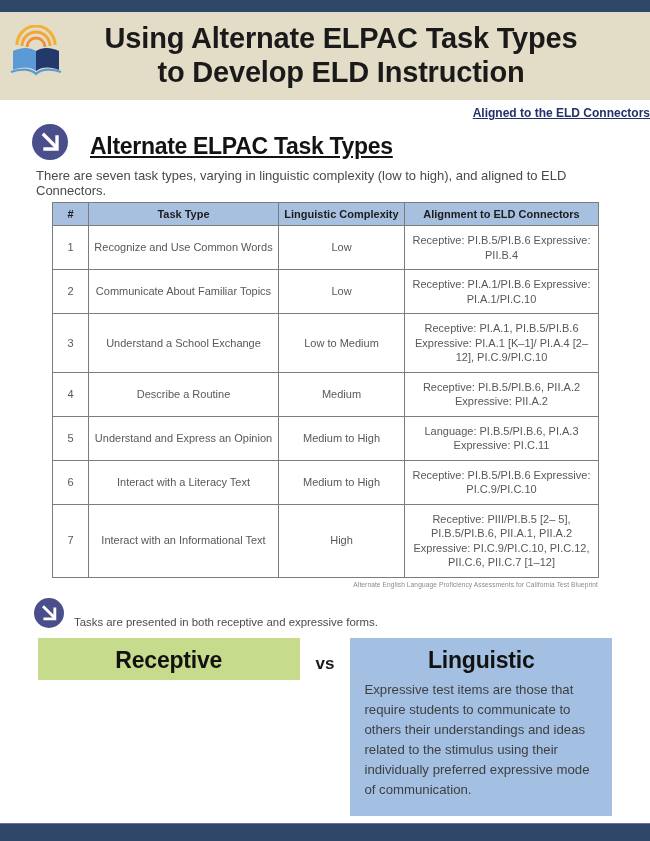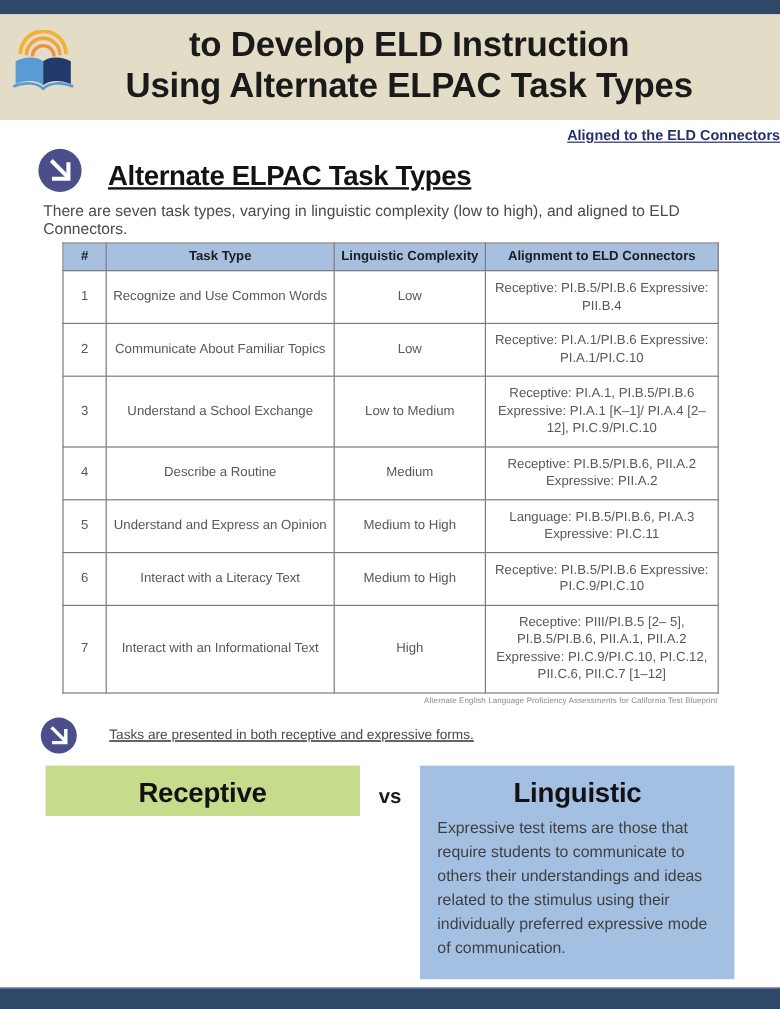--- a/index.html
+++ b/index.html
@@ -68,21 +68,21 @@
   .col-task { width: 190px; }
   .col-lc { width: 126px; }
   .col-align { width: 194px; }
 
   .source-note {
     font-size: 6.6px; color: #8a8a8a; text-align: right;
     padding: 3px 52px 0 0; letter-spacing: 0.1px;
   }
 
   
-  .mid-note { display: flex; align-items: center; gap: 27px; padding: 10px 0 6px 34px; text-decoration: underline; }
+  .mid-note { display: flex; align-items: flex-end; gap: 10px; padding: 10px 0 6px 34px; }
   .badge-sm { width: 30px; height: 30px; border-radius: 50%; background: #4a4f8c; flex: 0 0 30px; position: relative; }
   .mid-note-text { font-size: 11.4px; color: #4b4b4b; }
 
   
   .compare { display: flex; align-items: flex-start; padding: 4px 38px 0 38px; gap: 16px; }
   .panel { width: 265px; }
   .panel-head {
     text-align: center; font-size: 23px; font-weight: bold; color: #121212;
     padding: 9px 0 6px 0; letter-spacing: -0.2px;
   }
@@ -114,22 +114,22 @@
           <path d="M10 20 A19 19 0 0 1 48 20" fill="none" stroke="#f2b138" stroke-width="3.2"></path>
           <path d="M15 21 A14 14 0 0 1 43 21" fill="none" stroke="#f0a63a" stroke-width="3"></path>
           <path d="M20 22 A9 9 0 0 1 38 22" fill="none" stroke="#ef8f3c" stroke-width="2.8"></path>
           <path d="M29 26 C22 21 12 23 6 26 L6 45 C13 42 23 41 29 46 Z" fill="#5b9bd5"></path>
           <path d="M29 26 C36 21 46 23 52 26 L52 45 C45 42 35 41 29 46 Z" fill="#23386b"></path>
           <path d="M4 47 C14 43 24 44 29 49 C34 44 44 43 54 47" fill="none" stroke="#5b9bd5" stroke-width="2.2"></path>
         </svg>
       </span>
     </div>
     <div class="header-title">
+      <span class="ln">Using Alternate ELPAC Task Types</span>
       <span class="ln">to Develop ELD Instruction</span>
-      <span class="ln">Using Alternate ELPAC Task Types</span>
     </div>
   </div>
 
   <div class="aligned">Aligned to the ELD Connectors</div>
 
   <div class="section-head">
     <span class="badge">
       <svg width="36" height="36" viewBox="0 0 36 36">
         <path d="M12 11 L23 22" stroke="#ffffff" stroke-width="3.4" stroke-linecap="square"></path>
         <path d="M25 13 L25 25 L13 25" fill="none" stroke="#ffffff" stroke-width="3.4" stroke-linecap="square"></path>

